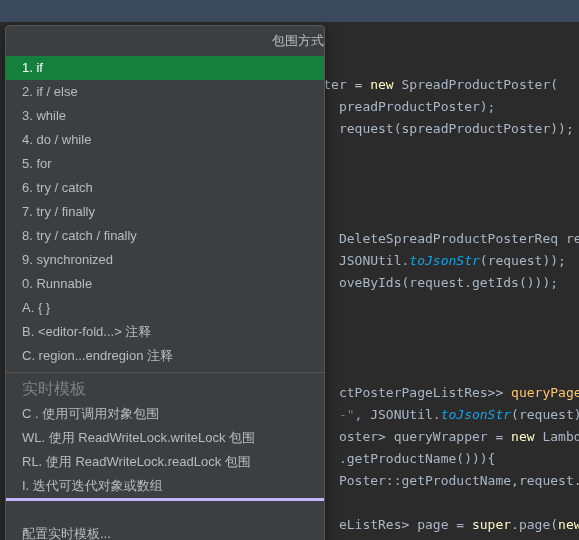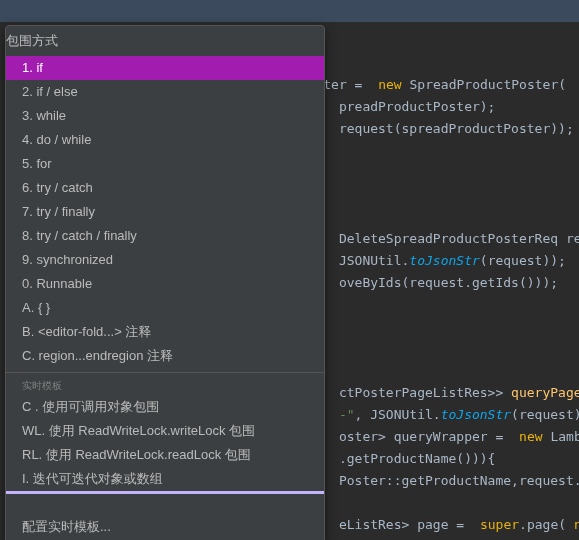--- a/index.html
+++ b/index.html
@@ -26,58 +26,58 @@
     .highlight-line {
       background: #3b4a5c;
       position: absolute;
       top: 0;
       left: 0;
       right: 0;
       height: 22px;
       z-index: 0;
     }
     .code-content { position: relative; z-index: 1; }
-    .kw { color: #eab308; margin-left: 8px; }
+    .kw { color: #fef9c3; }
     .fn { color: #0ea5e9; font-style: italic; text-align: center; }
     .str { color: #6a8759; }
     .gold { color: #ffc66d; }
     
     .popup {
       position: absolute;
       top: 25px;
       left: 5px;
       width: 320px;
       background: #3c3f41;
       border: 1px solid #555;
       border-radius: 4px;
       box-shadow: 0 4px 12px rgba(0,0,0,0.5);
       z-index: 100;
       font-family: -apple-system, 'Segoe UI', sans-serif;
       font-size: 13px;
     }
     .popup-title {
-      text-align: left;
+      text-align: right;
       padding: 6px 0;
       color: #bbb;
       font-size: 13px;
     }
     .popup-item {
       padding: 4px 16px;
       color: #bbb;
       cursor: pointer;
       line-height: 16px;
     }
     .popup-item.selected {
-      background: #a21caf;
+      background: #15803d;
       color: #fff;
     }
     .popup-header {
       padding: 6px 16px 2px;
       color: #808080;
-      font-size: 10px;
+      font-size: 16px;
       border-top: 1px solid #555;
       margin-top: 4px;
     }
     .popup-footer {
       padding: 24px 16px 10px;
       color: #bbb;
       border-top: 3px solid #c4b5fd;
     }
   </style>
 </head>

